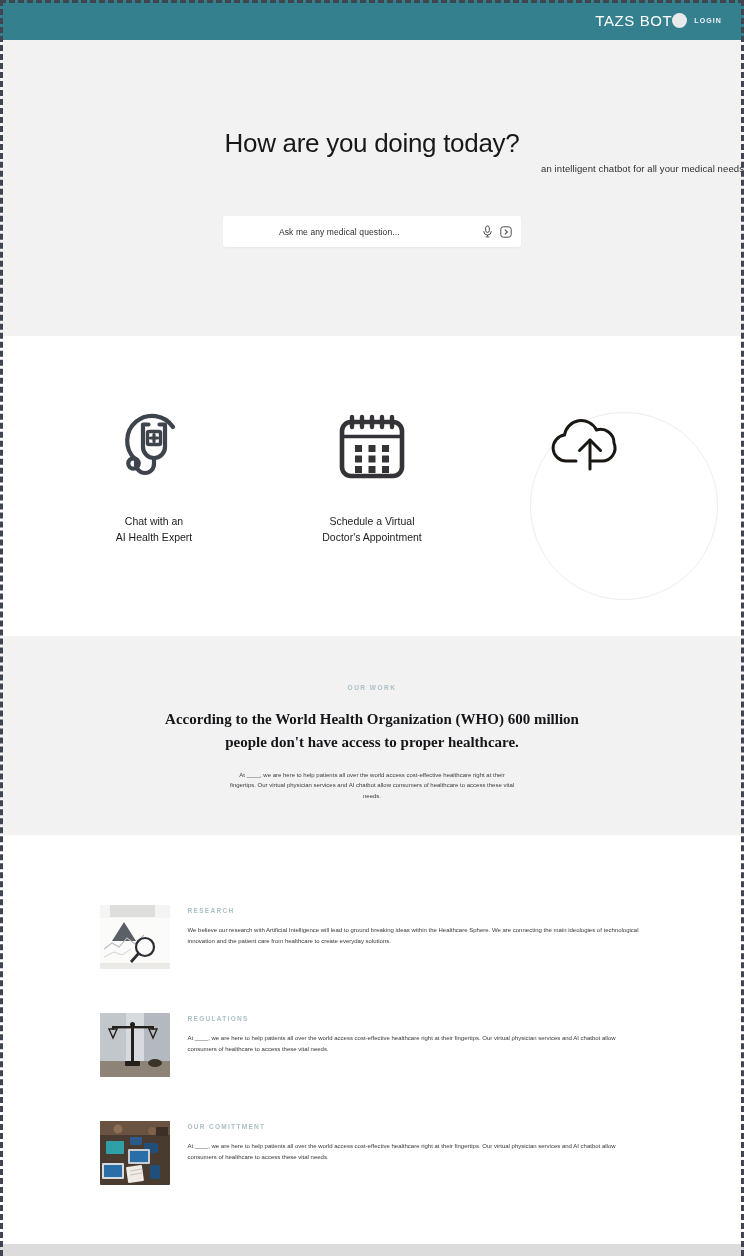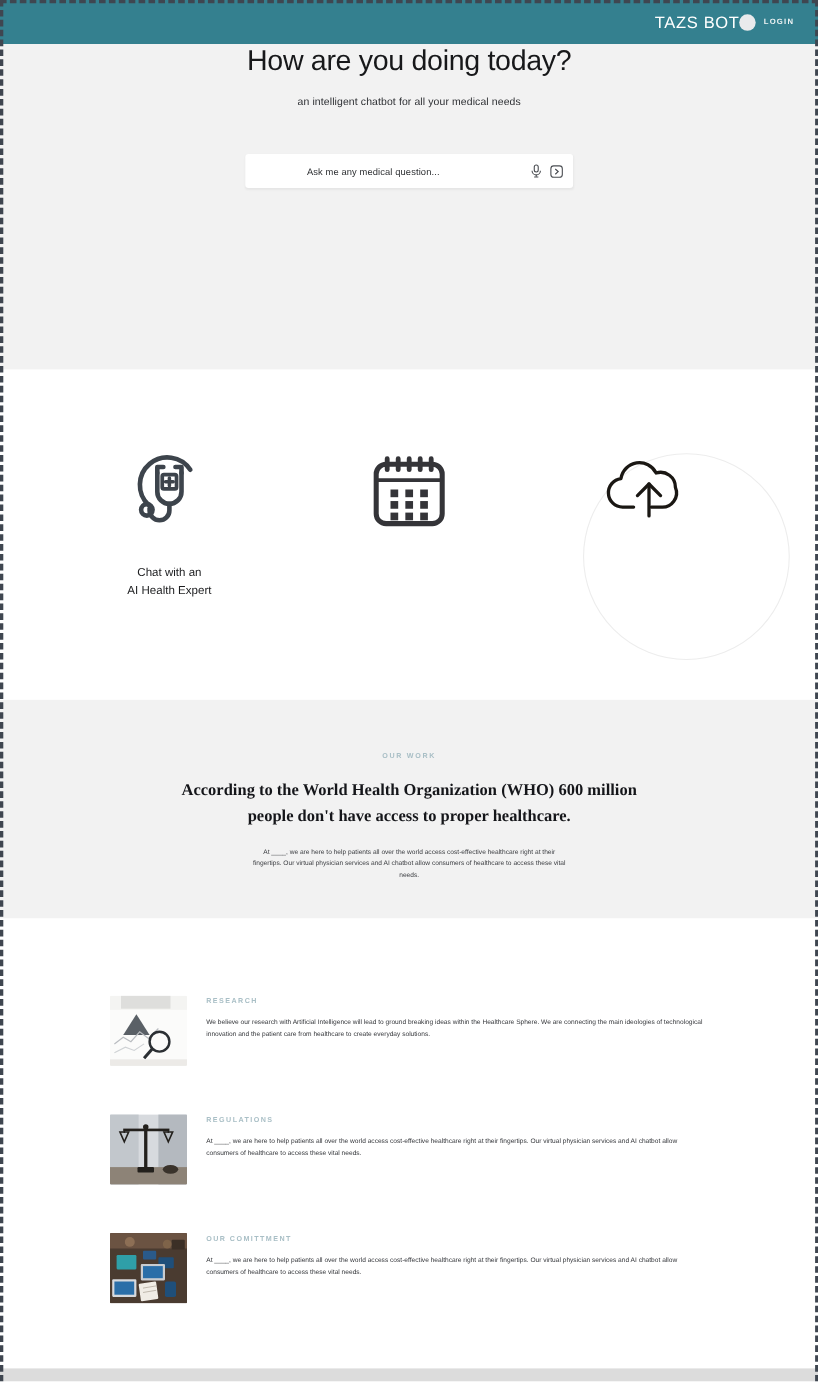--- a/index.html
+++ b/index.html
@@ -60,33 +60,35 @@
     color: #eef3f4;
     font-size: 7px;
     letter-spacing: 1.1px;
     font-weight: 700;
   }
 
   
   .hero {
     background: #f2f2f2;
     height: 296px;
+    padding-top: 88px;
     text-align: center;
   }
   .hero-title {
     font-size: 26px;
     font-weight: 500;
     letter-spacing: -0.3px;
     color: #17181a;
   }
   .hero-sub {
-    margin-top: 16px;
+    margin-top: 4px;
     font-size: 9.5px;
     color: #2d2f33;
     letter-spacing: 0.1px;
+    text-align: right;
   }
   .search-wrap {
     margin: 42px auto 0;
     width: 298px;
     height: 31px;
     background: #ffffff;
     border-radius: 3px;
     display: flex;
     align-items: center;
     padding: 0 9px 0 12px;
@@ -303,20 +305,22 @@
             <rect x="47" y="36" width="7" height="7"></rect>
           <rect x="20" y="46.5" width="7" height="7"></rect>
             <rect x="33.5" y="46.5" width="7" height="7"></rect>
             <rect x="47" y="46.5" width="7" height="7"></rect>
           <rect x="20" y="57" width="7" height="7"></rect>
             <rect x="33.5" y="57" width="7" height="7"></rect>
             <rect x="47" y="57" width="7" height="7"></rect>
         </g>
       </svg>
     </div>
+    <div class="feature-label">Schedule a Virtual
+Doctor's Appointment</div>
   </div>
 
   <div class="feature">
     <div class="feature-icon">
       <svg width="84" height="70" viewBox="0 0 84 70" fill="none" stroke="#1a1713" stroke-width="3" stroke-linecap="round" stroke-linejoin="round">
         <path d="M28 50H18a13 13 0 0 1-1.5-25.9A17 17 0 0 1 48.5 19 13.5 13.5 0 0 1 66 32a13 13 0 0 1-13 18h-9"></path>
         <path d="M42 58V29"></path>
         <path d="M31.5 39.5L42 29l10.5 10.5"></path>
       </svg>
     </div>

